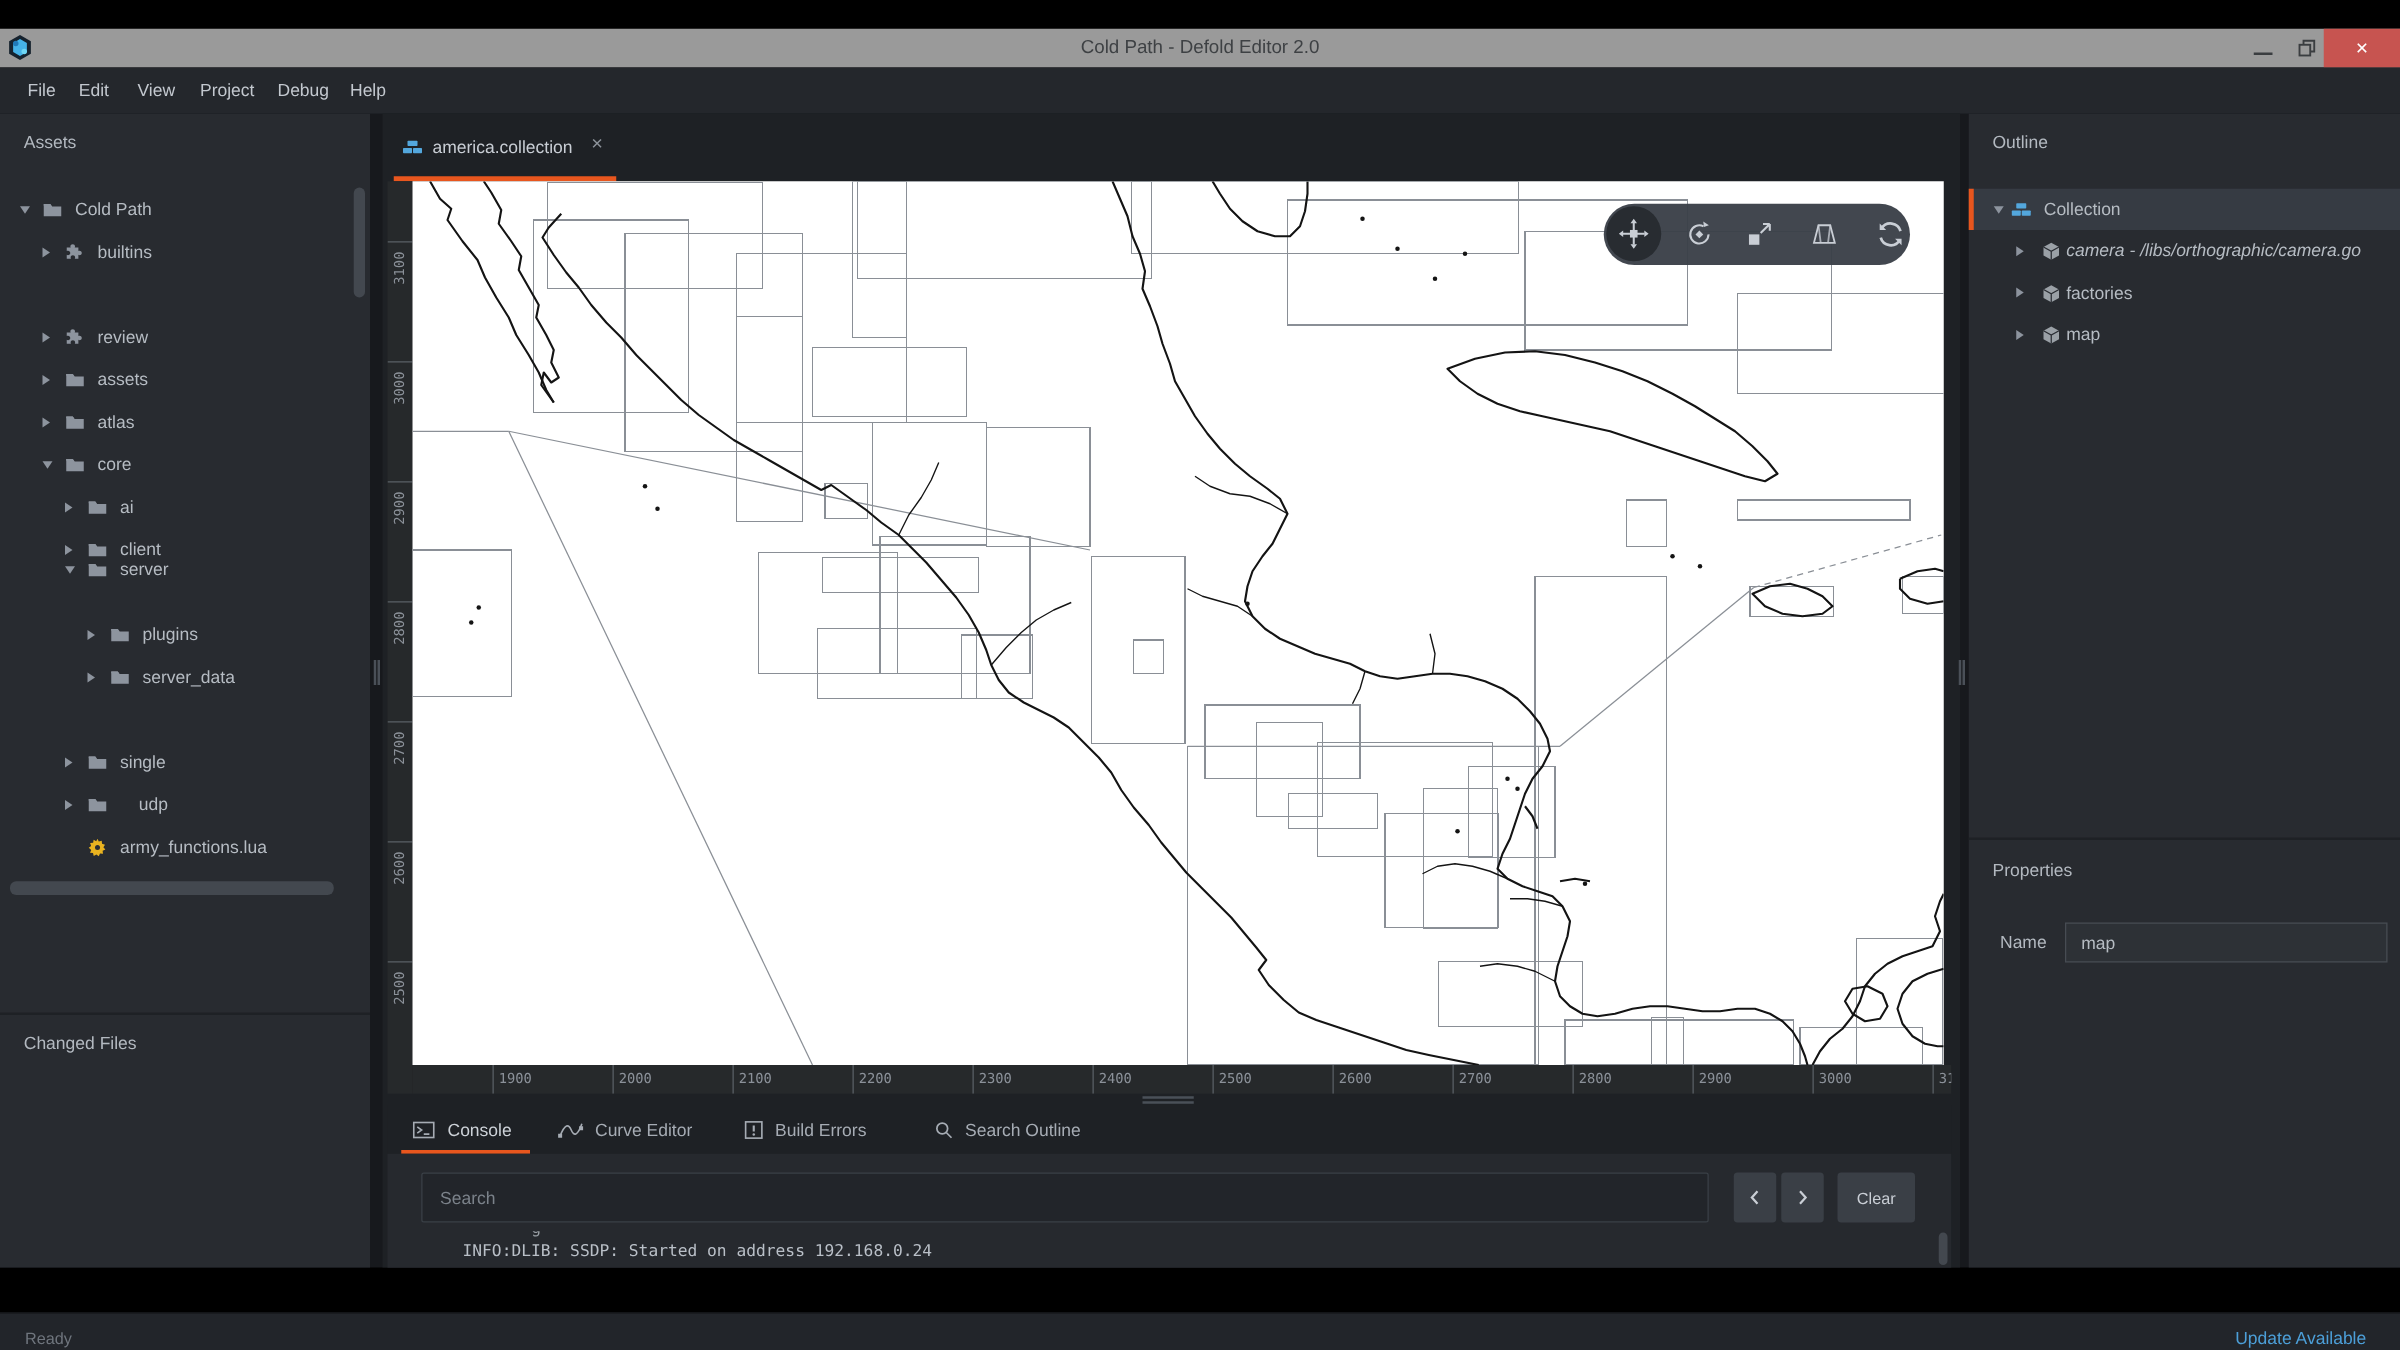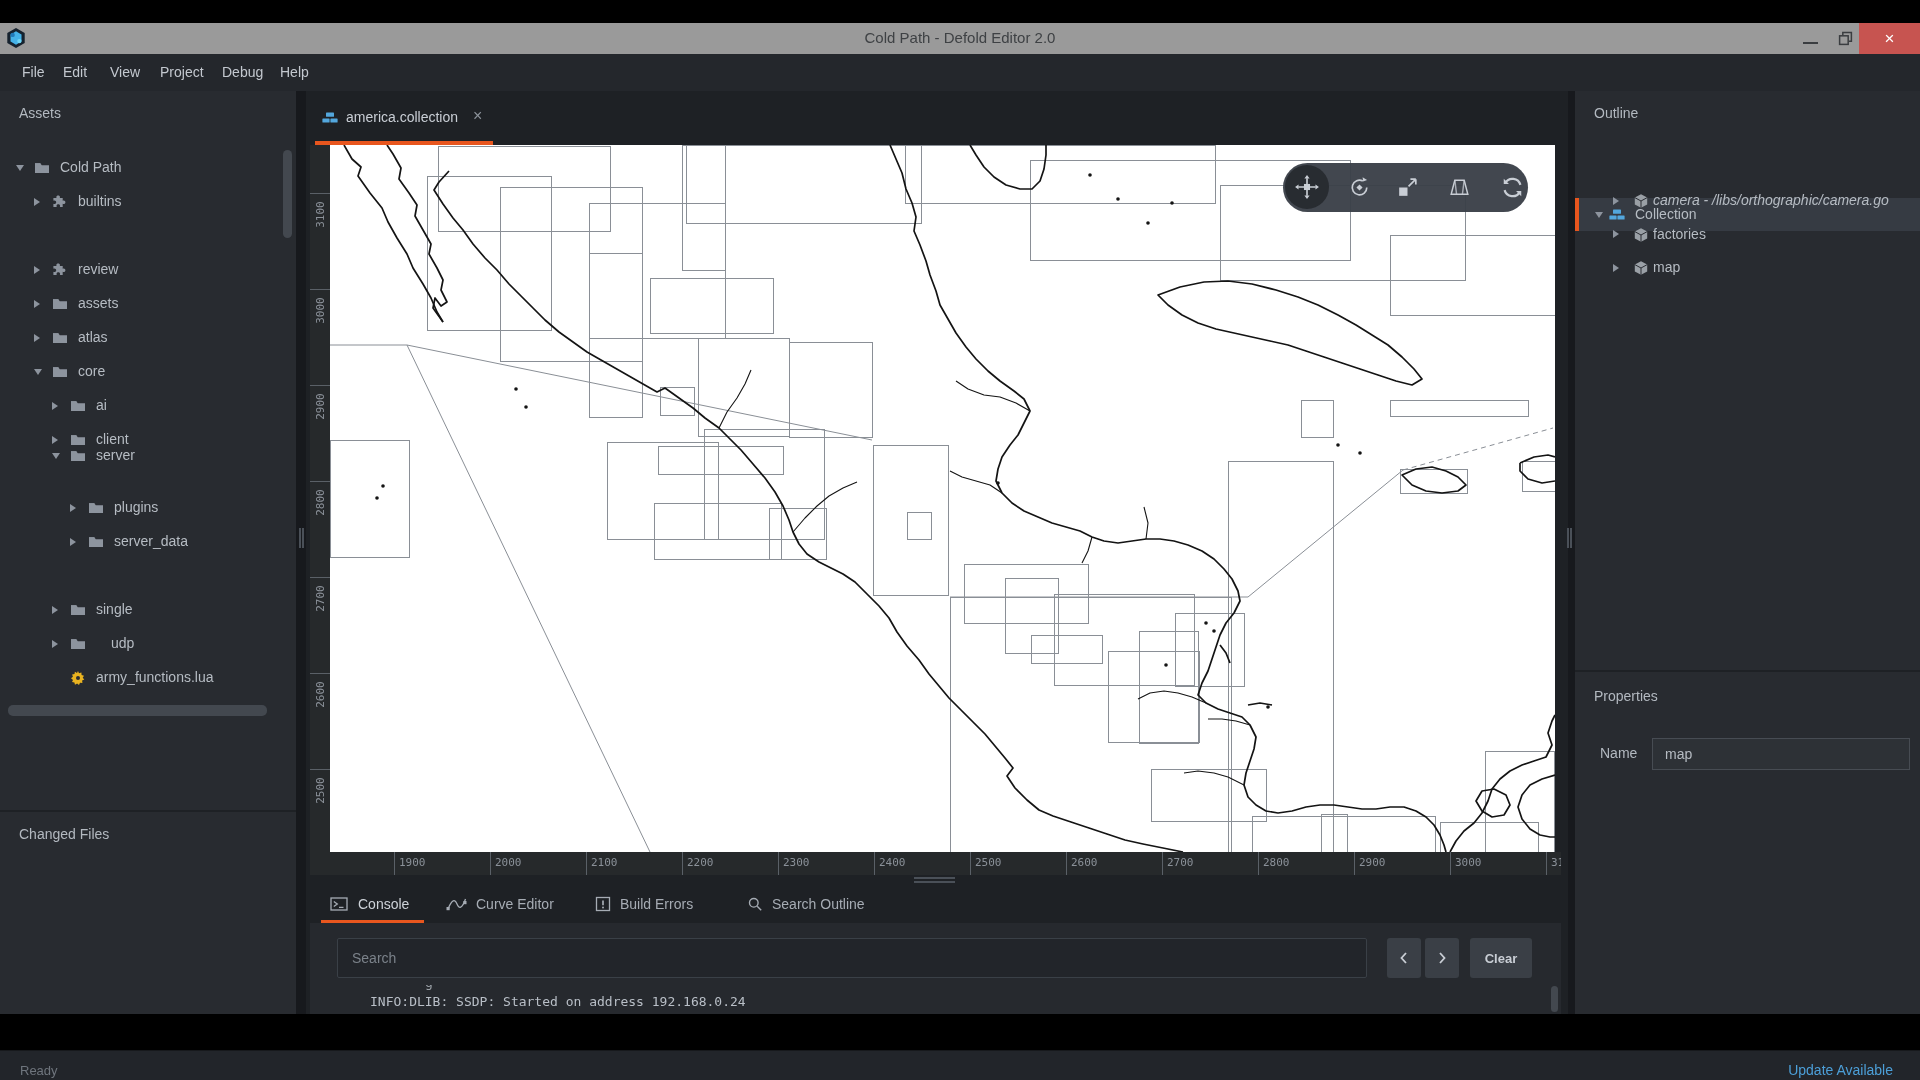--- a/index.html
+++ b/index.html
@@ -68,33 +68,33 @@
   
   #console-pane{left:4px;top:793px;width:1251px;height:130px;background:#1e2125;}
   .ctab{position:absolute;top:0;height:39px;display:flex;align-items:center;gap:9px;font-size:14px;color:#a6acb4;}
   .ctab.active{color:#cdd2d8;}
   #console-underline{left:11px;top:36px;width:103px;height:3px;}
   #console-body{position:absolute;left:0;top:39px;width:1251px;height:91px;background:#26292e;}
   #console-search{position:absolute;left:27px;top:15px;width:1030px;height:40px;background:#22252a;
         border:1px solid #3a4047;border-radius:2px;color:#b6bcc3;font-size:14px;padding:0 14px;box-sizing:border-box;outline:none;}
   #console-search::placeholder{color:#7b828a;}
   .sq-btn{position:absolute;top:15px;width:34px;height:40px;background:#3a3f46;border-radius:3px;
-        display:flex;align-items:center;justify-content:center;color:#c9ced5;font-weight:bold;}
+        display:flex;align-items:center;justify-content:center;color:#c9ced5;}
   #find-prev{left:1077px;}#find-next{left:1115px;}
   #clear-btn{left:1160px;width:62px;font-size:13px;}
   #log-area{position:absolute;left:0;top:62px;width:1240px;height:29px;overflow:hidden;
         font:13px "DejaVu Sans Mono",monospace;color:#b9bfc7;}
   #log-partial{position:absolute;left:115px;top:-10px;color:#9aa0a6;}
   #log-line{position:absolute;left:60px;top:9px;white-space:pre;}
   #console-scroll{left:1241px;top:63px;width:7px;height:26px;}
   
   #right-panel{left:1575px;top:91px;width:345px;height:923px;}
   .orow{position:absolute;left:0;width:345px;height:33px;}
   .orow .lbl{position:absolute;top:50%;margin-top:-9px;font-size:14px;color:#b6bcc3;white-space:nowrap;overflow:hidden;right:2px;}
-  .orow.selected{background:#363b43;margin-top:47px;}
+  .orow.selected{background:#363b43;}
   .sel-bar{position:absolute;left:0;top:0;width:4px;height:33px;}
   #props-divider{left:0px;top:579px;width:345px;height:2px;background:#1e2125;}
   #props-header{left:19px;top:597px;font-size:14px;color:#b3b9c0;}
   #name-label{left:25px;top:654px;font-size:14px;color:#b3b9c0;}
   #name-input{position:absolute;left:77px;top:647px;width:258px;height:32px;background:#2d3136;
         border:1px solid #474c53;color:#b6bcc3;font-size:14px;padding:0 12px;box-sizing:border-box;outline:none;}
   
   #statusbar{left:0;top:1014px;width:1920px;height:41px;background:#22252a;border-top:1px solid #17191c;margin-top:36px;}
   #status-ready{position:absolute;left:20px;top:12px;font-size:13px;color:#6f757d;}
   #status-update{position:absolute;right:27px;top:11px;font-size:14px;color:#4c9fd8;}

